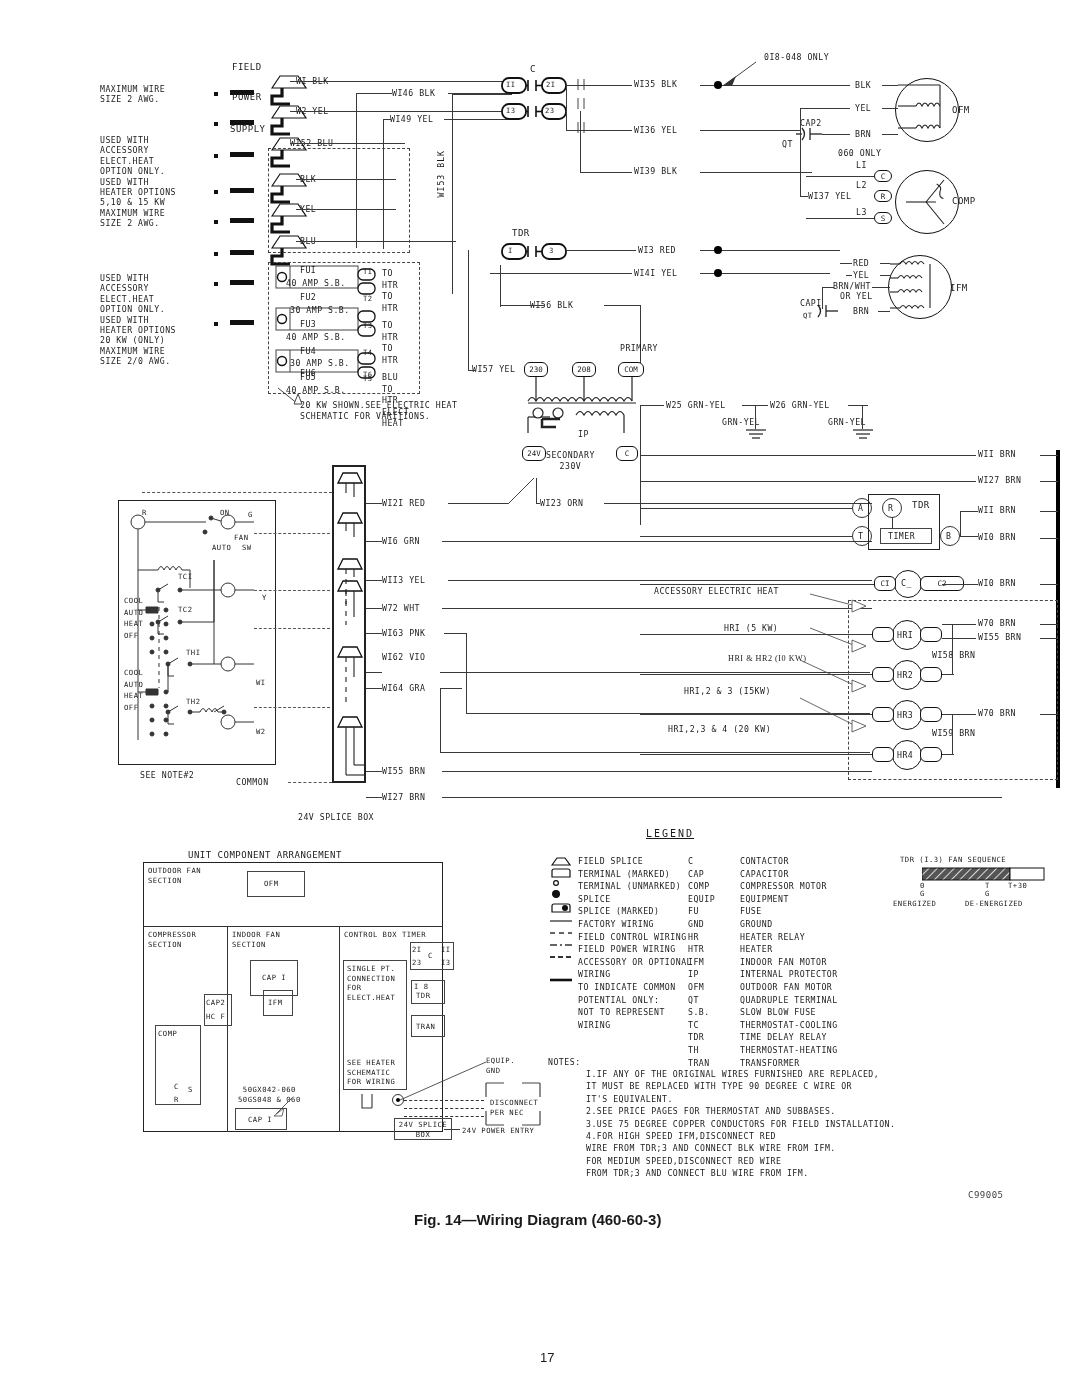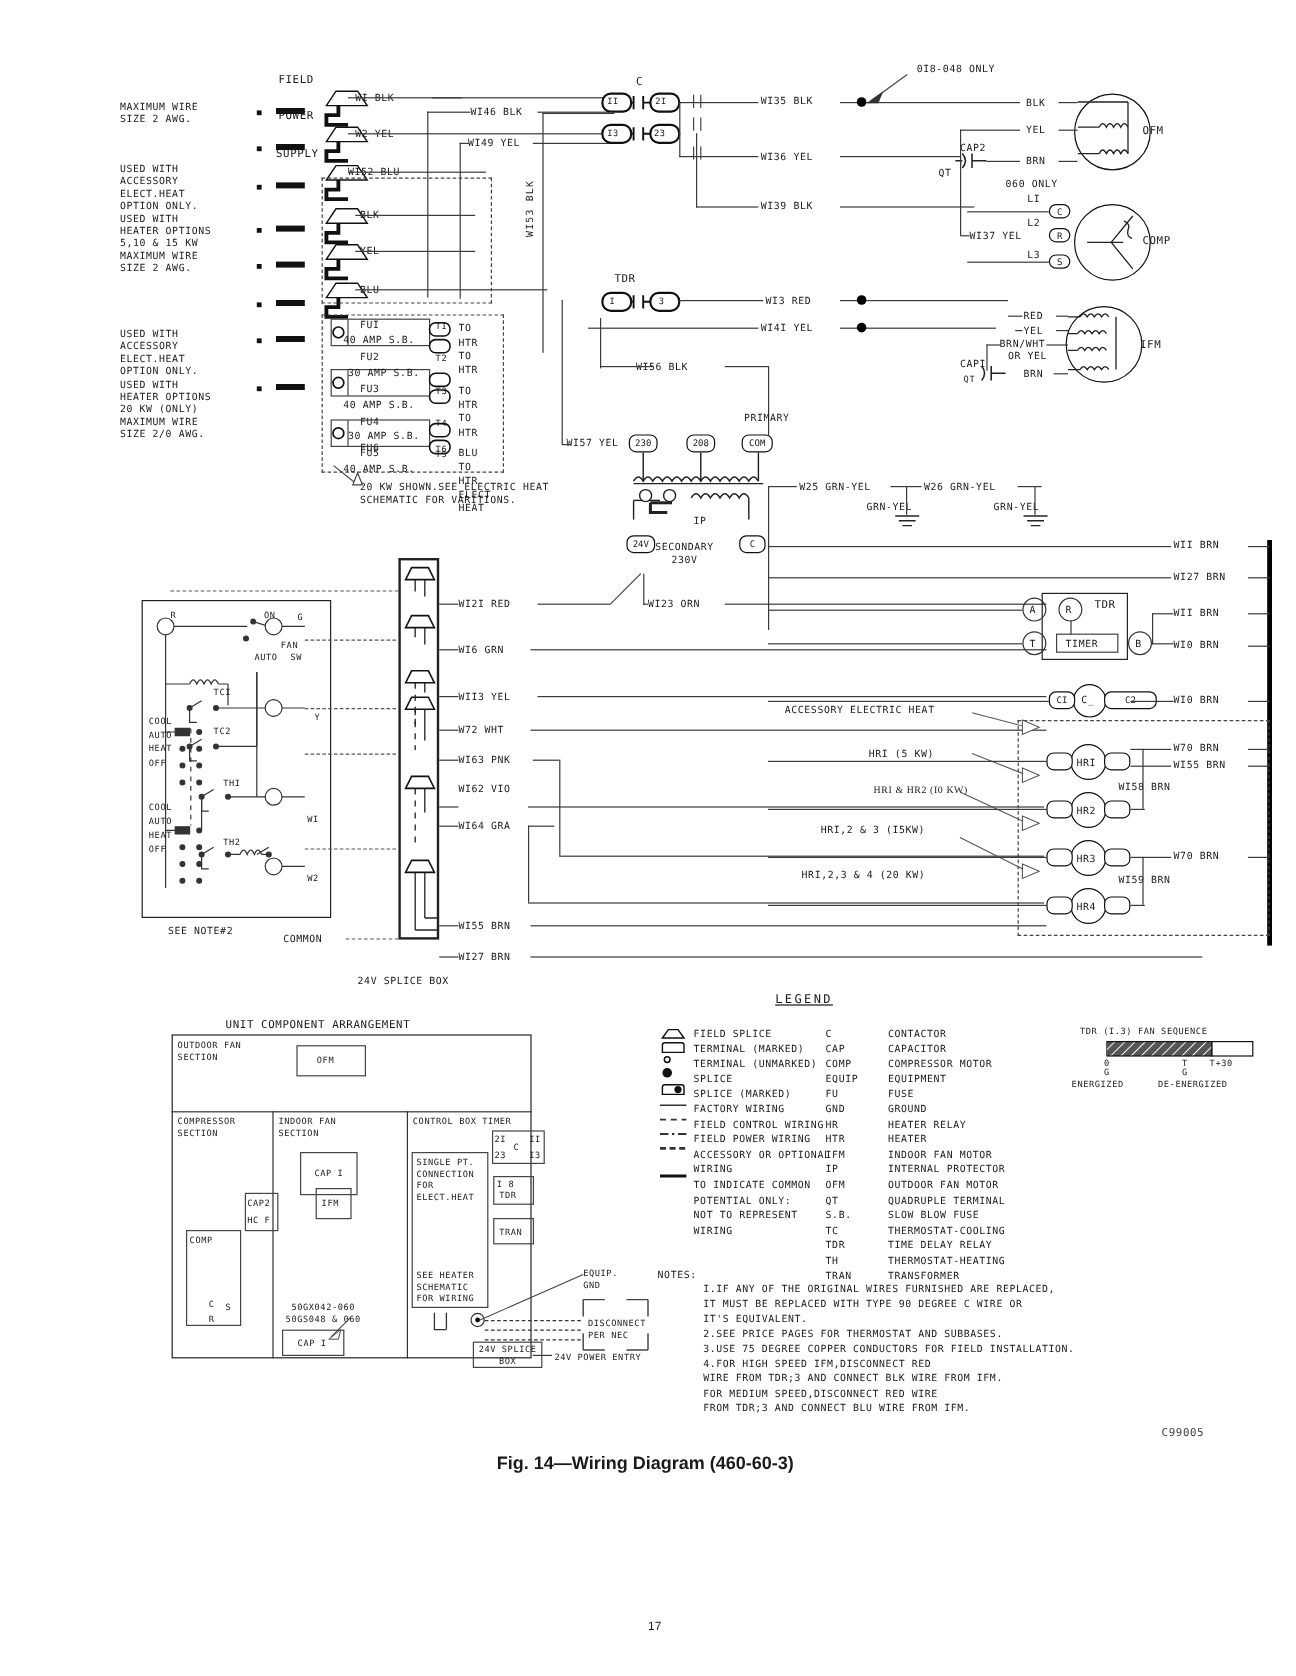--- a/index.html
+++ b/index.html
@@ -21,21 +21,21 @@
   .boxthin{position:absolute;border:1px solid #444;box-sizing:border-box;}
   .dashbox{position:absolute;border:1.3px dashed #444;box-sizing:border-box;}
   .circ{position:absolute;border:1.8px solid #111;border-radius:50%;box-sizing:border-box;}
   .circthin{position:absolute;border:1.2px solid #333;border-radius:50%;box-sizing:border-box;}
   .hex{position:absolute;border:1.6px solid #111;box-sizing:border-box;
        border-radius:6px;display:flex;align-items:center;justify-content:center;
        font-size:7.5px;background:#fff;}
   .dot{position:absolute;background:#000;border-radius:50%;}
   .fig{position:absolute;font-family:"Liberation Sans",sans-serif;font-weight:bold;}
   .legendtitle{text-decoration:underline;letter-spacing:2px;}
-  .pgnum{position:absolute;font-family:"Liberation Sans",sans-serif;font-size:10px;}
+  .pgnum{position:absolute;font-family:"Liberation Sans",sans-serif;font-size:13px;}
 </style>
 </head>
 <body>
 
 <div class="abs mono t8" style="left:100px;top:84px;">
   <div>MAXIMUM WIRE</div>
   <div>SIZE 2 AWG.</div>
 </div>
 
 <div class="abs mono t8" style="left:100px;top:135px;">

